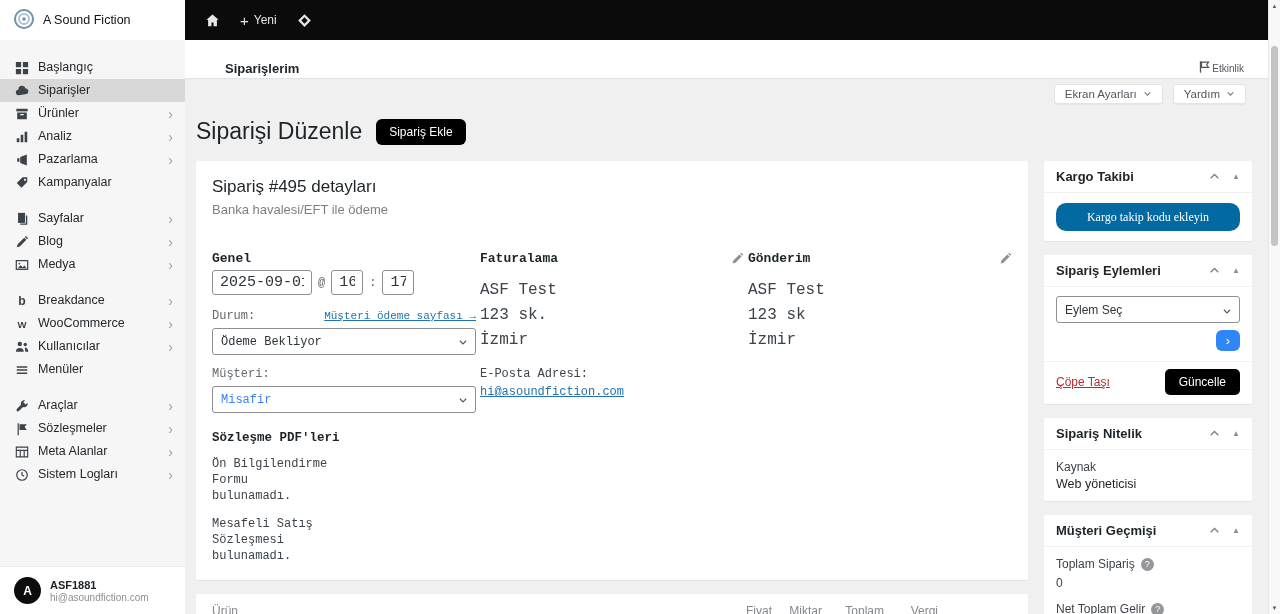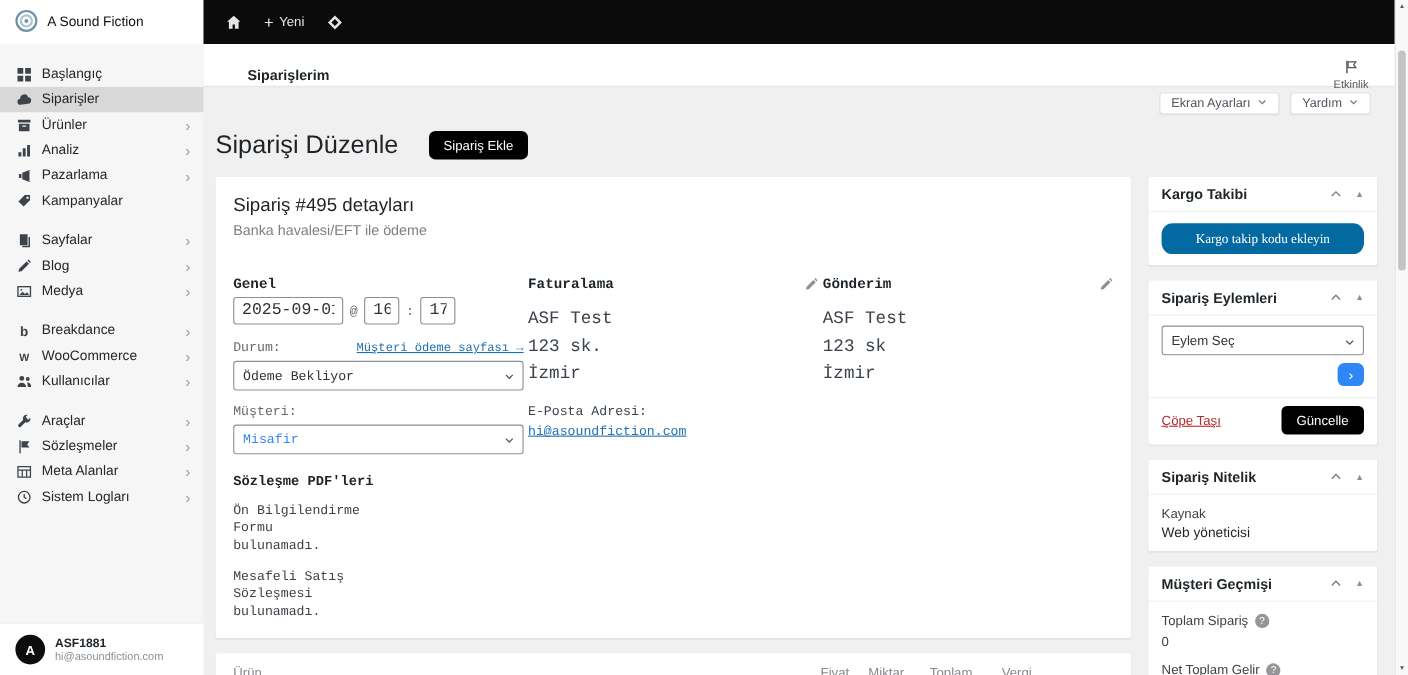--- a/index.html
+++ b/index.html
@@ -29,27 +29,27 @@
   .nav-chevron { margin-left:auto; color:#9b9fa4; font-size:14px; line-height:12px; }
   .sidebar-user { position:absolute; bottom:0; left:0; right:0; background:#fff; border-top:1px solid #ececec; padding:10px 14px; display:flex; align-items:center; gap:9px; }
   .avatar { width:27px; height:27px; border-radius:50%; background:#0d0d0d; color:#fff; font-weight:bold; font-size:12px; display:flex; align-items:center; justify-content:center; flex-shrink:0; }
   .user-name { font-weight:bold; font-size:11px; color:#1d2327; }
   .user-email { font-size:10px; color:#8c8f94; margin-top:1px; }
 
   
   .main { flex:1; min-width:0; display:flex; flex-direction:column; background:#f0f0f1; }
   .admin-header { background:#fff; height:38px; flex-shrink:0; display:flex; align-items:center; justify-content:space-between; padding:18px 18px 0 40px; box-shadow:0 1px 1px rgba(0,0,0,.05); }
   .breadcrumb { font-weight:bold; font-size:13px; color:#1d2327; }
-  .activity { display:flex; flex-direction:column; align-items:center; gap:1px; font-size:10px; color:#50575e; cursor:pointer; margin-right:6px; }
+  .activity { display:flex; flex-direction:row; align-items:center; gap:1px; font-size:10px; color:#50575e; cursor:pointer; margin-right:6px; }
 
   .screen-options-row { display:flex; justify-content:flex-end; gap:10px; padding:6px 22px 0 0; }
   .so-btn { background:#fff; border:1px solid #e3e3e3; border-radius:3px; font-size:11.5px; color:#50575e; padding:3px 10px; display:flex; align-items:center; gap:6px; cursor:pointer; box-shadow:0 1px 1px rgba(0,0,0,.04); font-family:inherit; }
 
   .content { flex:1; overflow:hidden; padding:6px 16px 0 11px; }
-  .title-row { display:flex; align-items:flex-end; gap:28px; margin:8px 0 16px 0; }
+  .title-row { display:flex; align-items:flex-end; gap:14px; margin:8px 0 16px 0; }
   .page-title { font-size:23px; font-weight:400; color:#1d2327; }
   .add-order-btn { background:#000; color:#fff; border:none; border-radius:6px; font-size:12px; padding:6px 13px; cursor:pointer; font-family:inherit; }
 
   .layout { display:flex; gap:16px; }
   .left-col { width:832px; flex-shrink:0; display:flex; flex-direction:column; gap:14px; }
   .right-col { flex:1; min-width:0; display:flex; flex-direction:column; gap:14px; }
 
   .card { background:#fff; border-radius:2px; box-shadow:0 1px 1px rgba(0,0,0,.05); }
 
   
@@ -264,20 +264,28 @@
                   <svg width="14" height="14" viewBox="0 0 16 16" fill="currentColor" aria-hidden="true">
                     <circle cx="5.5" cy="4.6" r="2.5"></circle>
                     <path d="M1 13.5a4.5 4.5 0 0 1 9 0z"></path>
                     <circle cx="11.7" cy="5.2" r="2"></circle>
                     <path d="M11.2 8.6a4 4 0 0 1 3.8 4.9h-3.2z"></path>
                   </svg>
                 </span>
                 <span class="nav-label">Kullanıcılar</span>
                 <span class="nav-chevron">›</span>
               </div>
+              <div class="nav-item">
+                <span class="nav-icon">
+                  <svg width="14" height="14" viewBox="0 0 16 16" fill="currentColor" aria-hidden="true">
+                    <path d="M2 3.6h12v1.7H2zM2 7.2h12v1.7H2zM2 10.8h12v1.7H2z"></path>
+                  </svg>
+                </span>
+                <span class="nav-label">Menüler</span>
+              </div>
             </div>
             <div class="nav-group">
               <div class="nav-item">
                 <span class="nav-icon">
                   <svg width="14" height="14" viewBox="0 0 16 16" fill="currentColor" aria-hidden="true">
                     <path d="M14.3 4.2a3.9 3.9 0 0 1-5.1 4.8l-4.5 4.5a1.7 1.7 0 1 1-2.4-2.4l4.5-4.5A3.9 3.9 0 0 1 11.6 1.5l-2.1 2.1 2.7 2.7z"></path>
                   </svg>
                 </span>
                 <span class="nav-label">Araçlar</span>
                 <span class="nav-chevron">›</span>

